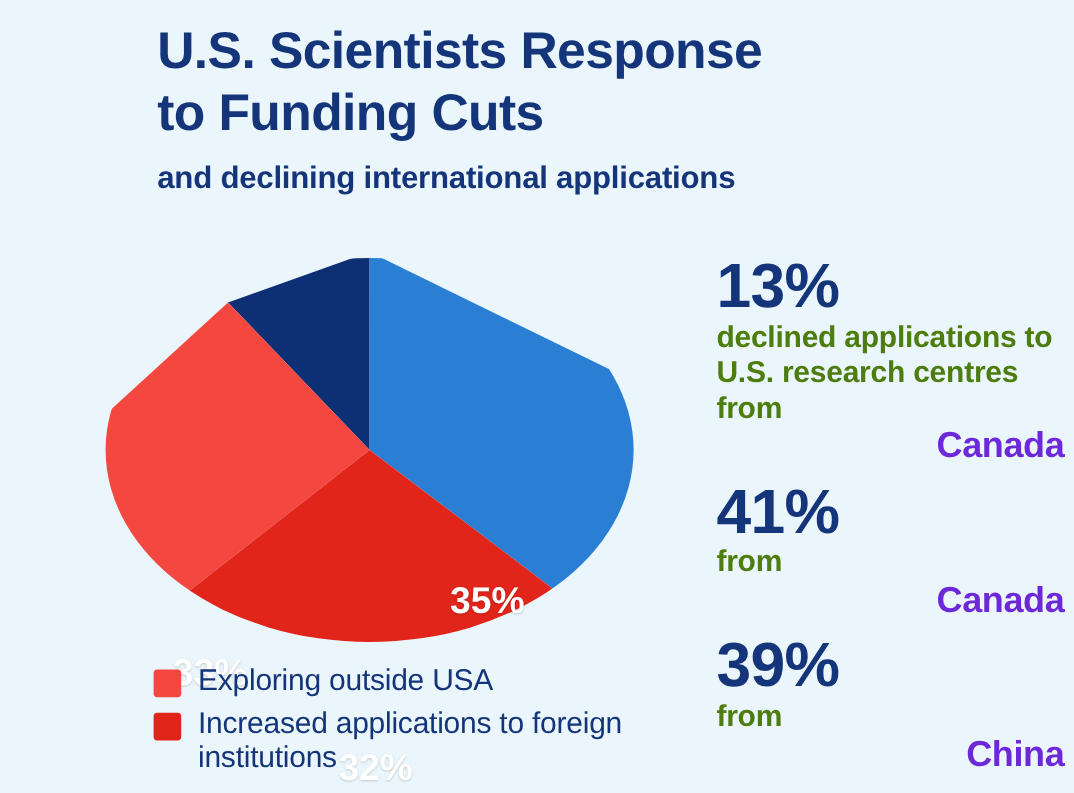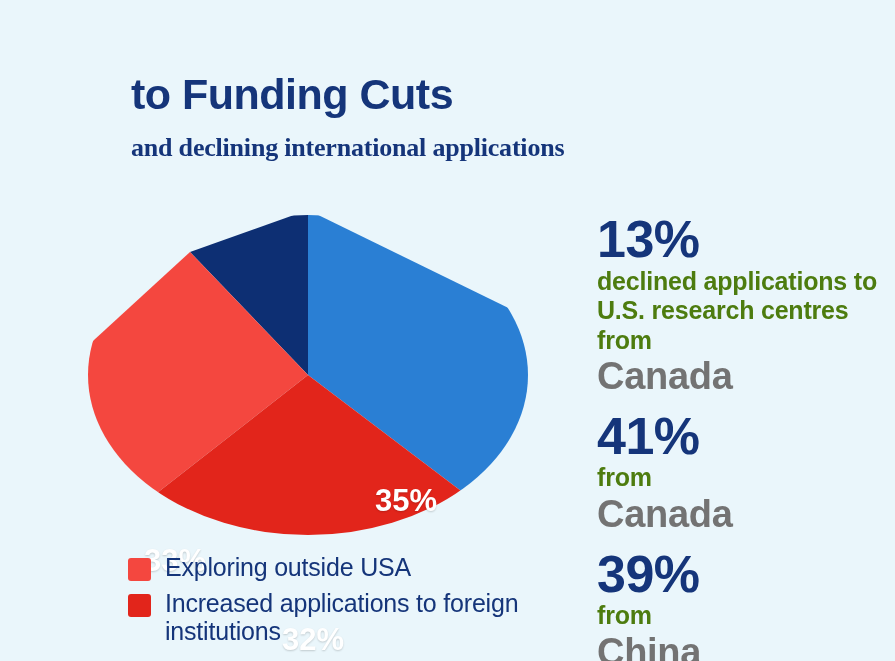--- a/index.html
+++ b/index.html
@@ -33,21 +33,20 @@
     line-height: 1.18;
     letter-spacing: -0.5px;
     margin: 0;
   }
   .subtitle {
     color: #15357a;
     font-size: 26px;
     font-weight: bold;
     margin: 14px 0 0 0;
     letter-spacing: -0.2px;
-    font-family: Liberation Serif, serif;
   }
   .chart-area {
     position: absolute;
     left: 78px;
     top: 200px;
     width: 470px;
     height: 360px;
   }
   .pie-wrap {
     position: absolute;
@@ -109,35 +108,36 @@
     letter-spacing: -0.5px;
   }
   .stat-desc {
     color: #4d7c0f;
     font-size: 25px;
     font-weight: bold;
     line-height: 1.18;
     letter-spacing: -0.2px;
   }
   .stat-region {
-    color: #737373;
-    font-size: 38px;
+    color: #6d28d9;
+    font-size: 30px;
     font-weight: bold;
     line-height: 1.15;
     letter-spacing: -0.3px;
+    text-align: right;
   }
 </style>
 </head>
 <body>
 
 <div class="page">
 
   <div class="title-block">
     <h1 class="title">
-      <br>
+      <span>U.S. Scientists Response</span><br>
       <span>to Funding Cuts</span>
     </h1>
     <div class="subtitle">and declining international applications</div>
   </div>
 
   <div class="chart-area">
     <div class="pie-wrap">
       <svg width="460" height="350" viewBox="0 0 460 350">
         <defs>
           <clipPath id="pieclip">

